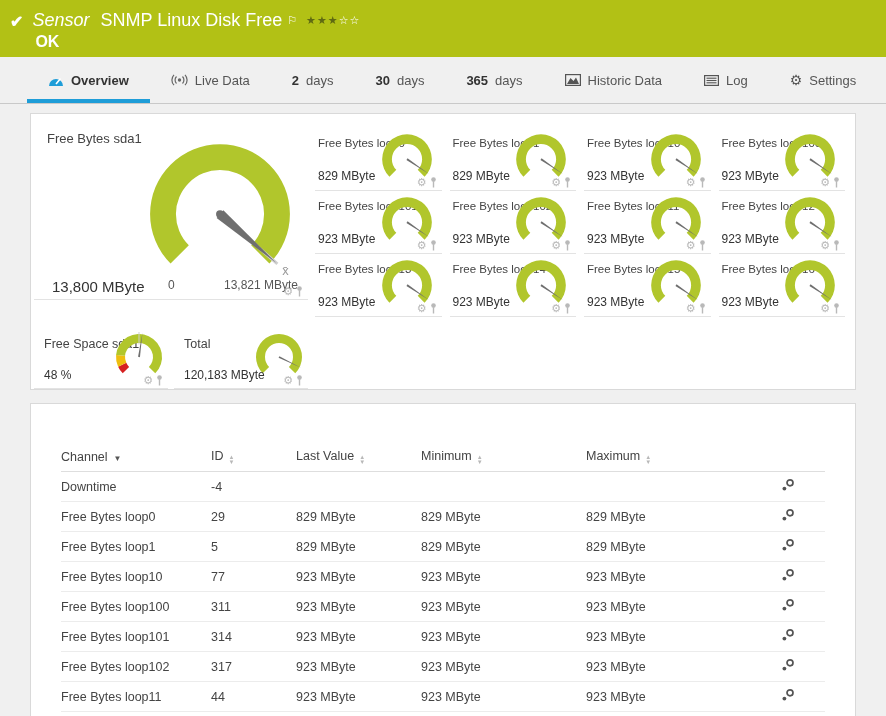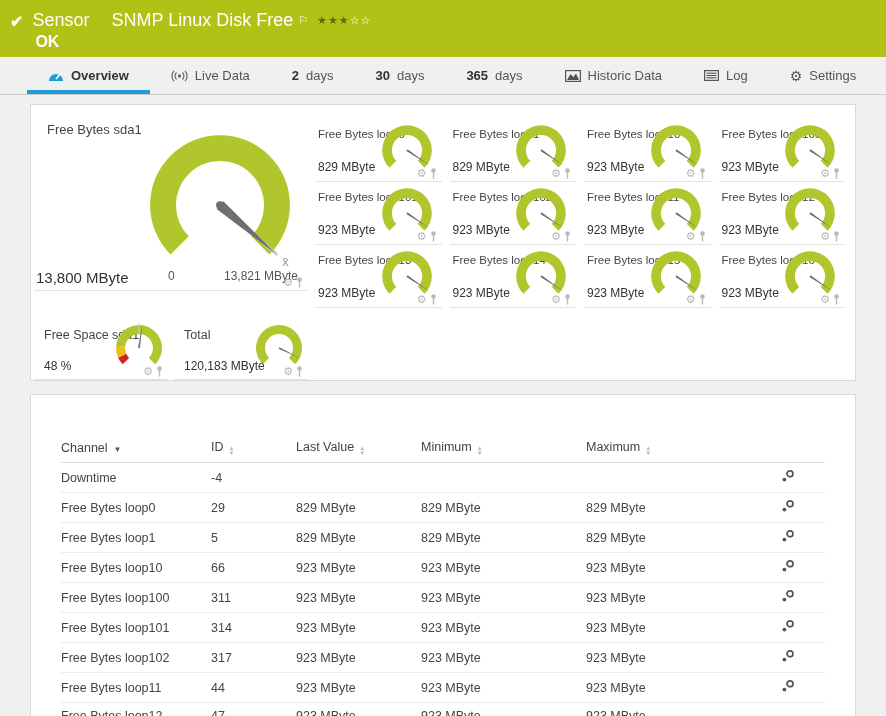--- a/index.html
+++ b/index.html
@@ -7,44 +7,44 @@
   body {
     width:886px; height:716px; overflow:hidden;
     background:#f0f0f0;
     font-family:"Liberation Sans", sans-serif;
     color:#444;
   }
   
   .banner { height:57px; background:#b2c115; color:#fff; display:flex; padding:9px 0 0 10px; }
   .banner .check { font-size:16px; font-weight:bold; margin:3px 9px 0 0; }
   .title-line { font-size:18px; line-height:22px; }
-  .title-line .kind { margin-right:22px; }
+  .title-line .kind { font-style:italic; margin-right:11px; }
   .flag { font-size:11px; vertical-align:top; margin-left:5px; }
   .stars { font-size:11px; letter-spacing:1px; vertical-align:top; margin-left:9px; cursor:pointer; }
   .stars .on { color:#5f6a12; }
   .stars .off { color:#fff; }
   .status-badge { font-size:16px; font-weight:bold; margin:2px 0 0 3px; }
   
-  .tabbar { height:38px; display:flex; align-items:stretch; padding-left:27px; border-bottom:1px solid #c9c9c9; background:#f0f0f0; }
+  .tabbar { height:47px; display:flex; align-items:stretch; padding-left:27px; border-bottom:1px solid #c9c9c9; background:#f0f0f0; }
   .tab { display:flex; align-items:center; gap:7px; padding:0 21px; font-size:13px; color:#555; cursor:pointer; white-space:nowrap; }
   .tab b { color:#333; font-weight:bold; }
   .tab.active { color:#333; font-weight:bold; box-shadow:inset 0 -4px 0 #1e9dd8; }
   .tab svg, .tab .gear-glyph { flex:none; }
   .gear-glyph { font-size:14px; color:#555; line-height:1; }
   
   .panel { background:#fff; border:1px solid #d9d9d9; margin:0 30px; }
   .gauges-panel { margin-top:9px; height:277px; display:flex; padding-top:14px; }
   .main-col { width:280px; display:flex; flex-direction:column; flex:none;gap:29px; }
   .main-cell { height:188px; position:relative; border-bottom:1px solid #e3e3e3; margin:0 3px; }
   .g-title { font-size:12.5px; color:#444; }
   .main-cell .g-title { position:absolute; top:3px; left:13px; font-size:13px; }
   .main-gauge { position:absolute; top:10px; left:110px; width:152px; height:140px; }
   .scale-min { position:absolute; bottom:7px; left:134px; font-size:12px; color:#555; }
   .scale-max { position:absolute; bottom:7px; right:10px; font-size:12px; color:#555; }
-  .main-value { position:absolute; bottom:4px; left:2px; font-size:15px; color:#333; }
+  .main-value { position:absolute; bottom:4px; left:18px; font-size:15px; color:#333; }
   .cell-icons { position:absolute; right:5px; bottom:2px; display:flex; align-items:center; gap:3px; color:#b9b9b9; }
   .cell-icons .gear-sm { font-size:11px; line-height:1; cursor:pointer; }
   .cell-icons svg { cursor:pointer; display:block; }
   .bottom-row { height:66px; display:flex; }
   .mini-cell { flex:1; position:relative; border-bottom:1px solid #e3e3e3; margin:0 3px; padding:5px 0 0 10px; }
   .mini-cell .gauge { position:absolute; right:4px; top:3px; width:50px; height:46px; }
   .mini-value { position:absolute; left:10px; bottom:6px; font-size:12px; color:#333; }
   .small-grid { flex:1; display:grid; grid-template-columns:repeat(4,1fr); grid-auto-rows:63px; padding-right:6px; }
   .small-cell { position:relative; border-bottom:1px solid #e3e3e3; margin:0 4px; padding:5px 0 0 3px; }
   .small-cell .g-title { font-size:11.5px; }
@@ -445,21 +445,21 @@
     <td class="num">829 MByte</td>
     <td class="num">829 MByte</td>
     <td class="edit-col"><svg width="14" height="14" viewBox="0 0 14 14">
               <circle cx="9" cy="4.8" r="3" fill="none" stroke="#555" stroke-width="1.7"></circle>
               <circle cx="3.4" cy="10.6" r="1.9" fill="#555"></circle>
             </svg></td>
   </tr>
 
   <tr>
     <td>Free Bytes loop10</td>
-    <td>66</td>
+    <td>77</td>
     <td class="num">923 MByte</td>
     <td class="num">923 MByte</td>
     <td class="num">923 MByte</td>
     <td class="edit-col"><svg width="14" height="14" viewBox="0 0 14 14">
               <circle cx="9" cy="4.8" r="3" fill="none" stroke="#555" stroke-width="1.7"></circle>
               <circle cx="3.4" cy="10.6" r="1.9" fill="#555"></circle>
             </svg></td>
   </tr>
 
   <tr>

